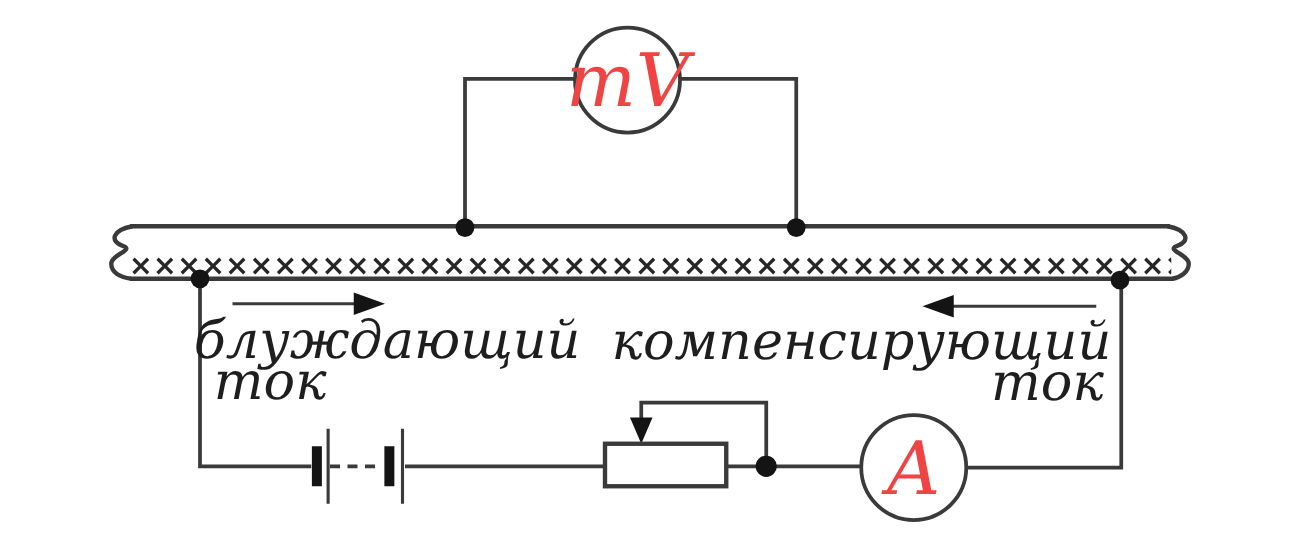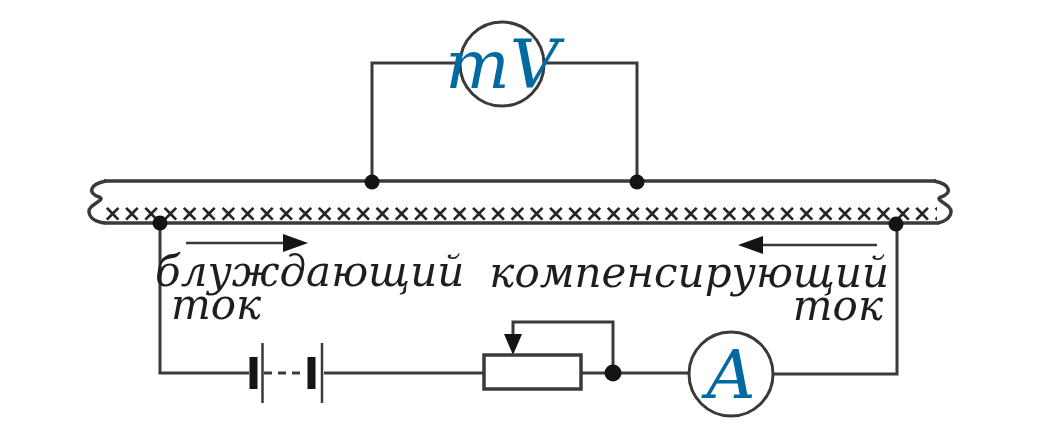--- a/index.html
+++ b/index.html
@@ -25,22 +25,22 @@
     color: #262626;
     z-index: 1;
   }
   .svg-layer { z-index: 2; }
   .meter-label {
     position: absolute;
     display: flex;
     align-items: center;
     justify-content: center;
     font-style: italic;
-    font-size: 68px;
-    color: #0369a1;
+    font-size: 59px;
+    color: #ef4444;
     z-index: 3;
   }
   #mv-label { left: 458px; top: 21px; width: 88px; height: 86px; }
   #a-label  { left: 687px; top: 331px; width: 88px; height: 86px; }
   .cur-label {
     position: absolute;
     font-style: italic;
     font-size: 42px;
     line-height: 42px;
     color: #1e1e1e;

